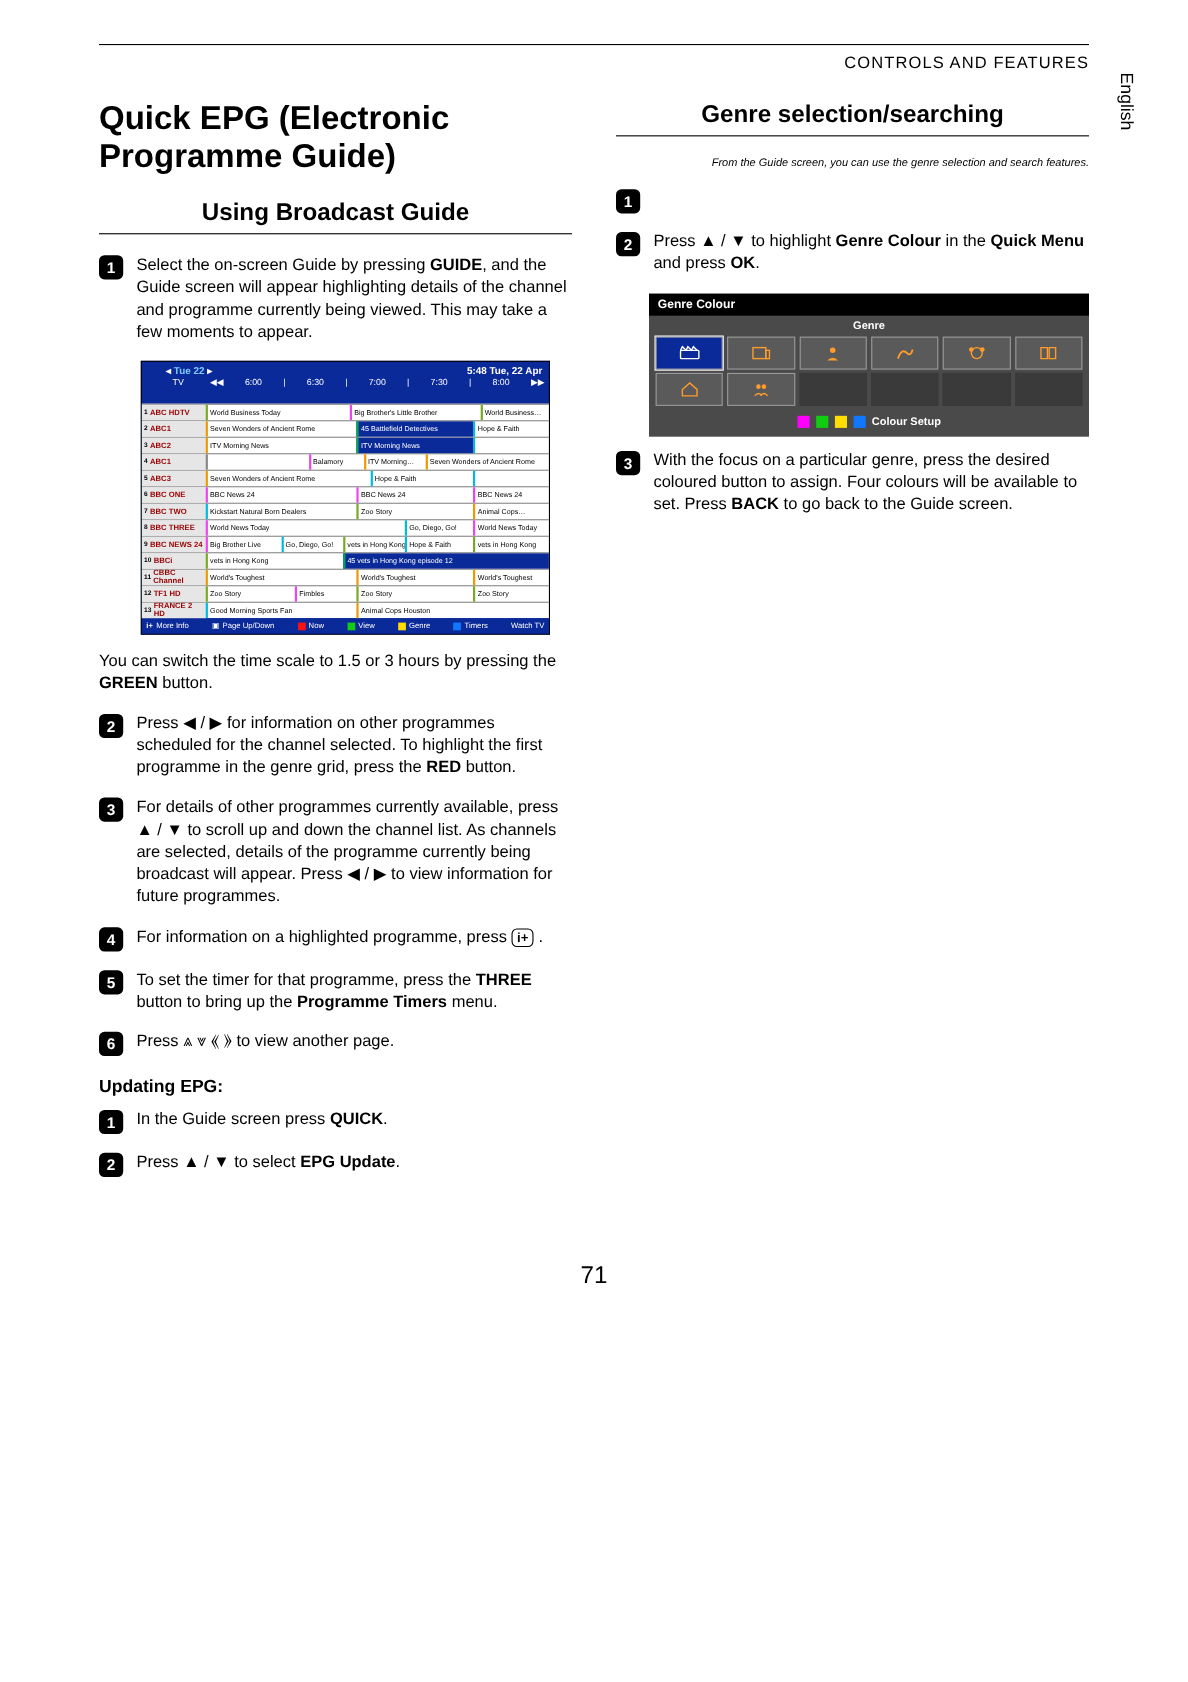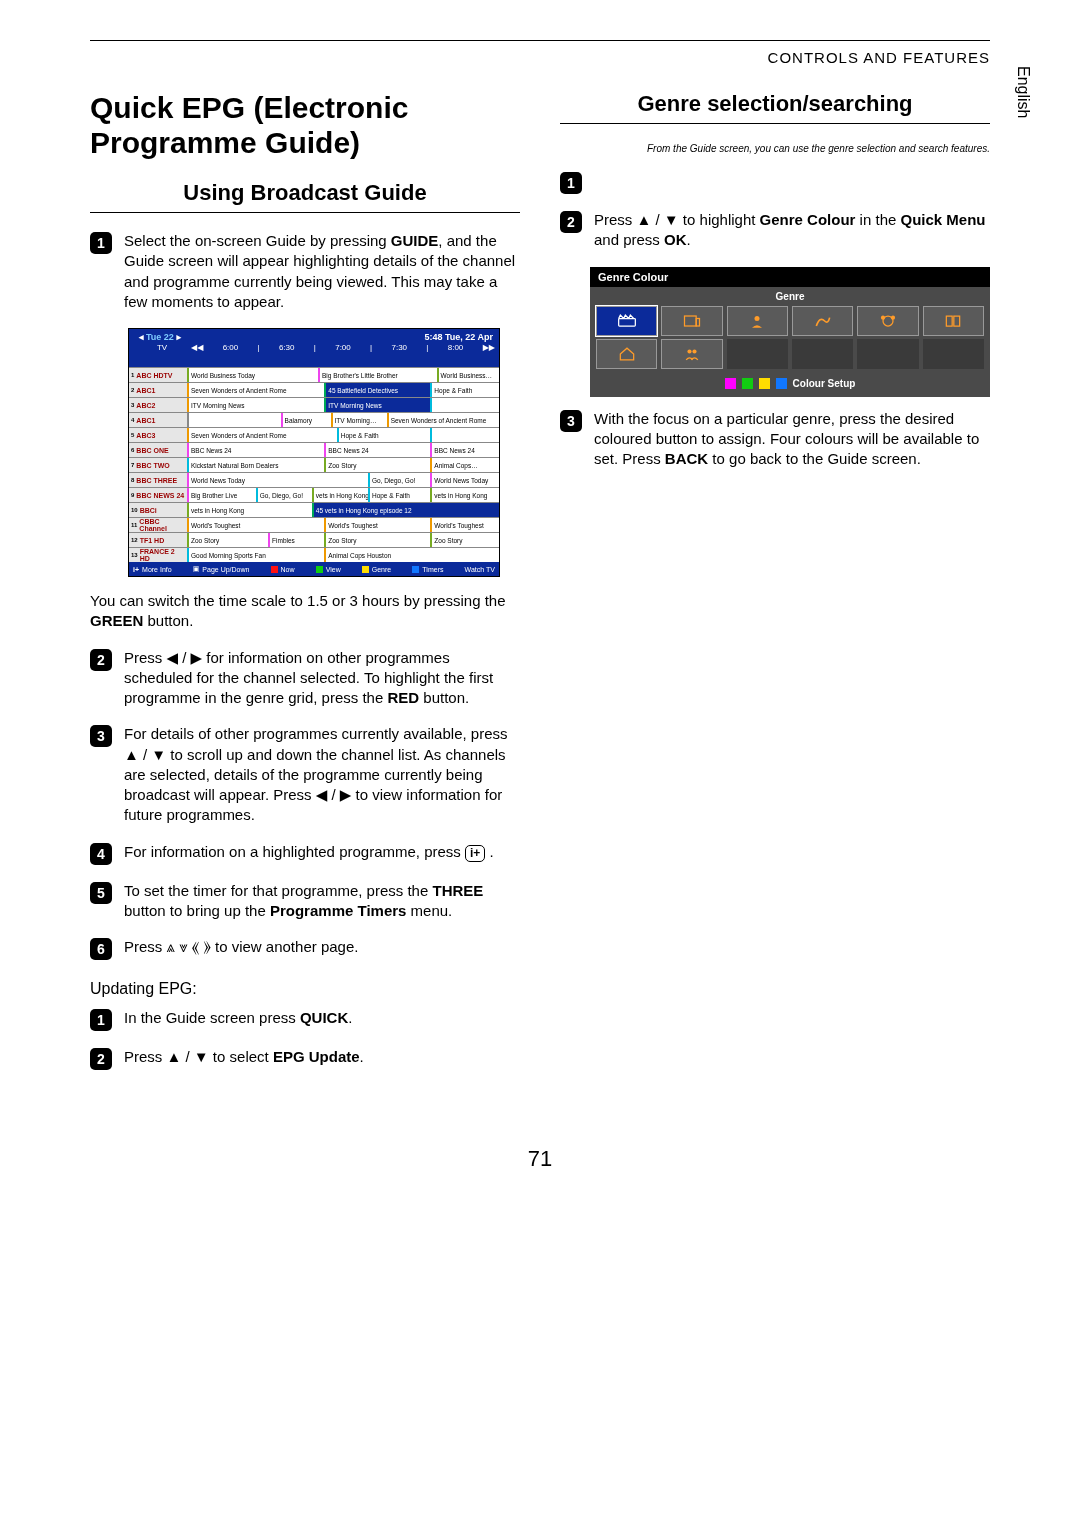--- a/index.html
+++ b/index.html
@@ -84,42 +84,42 @@
     text-align: center;
     line-height: 22px;
     margin-right: 12px;
     margin-top: 1px;
   }
   .step-body {
     flex: 1;
   }
   .step-body b { font-weight: bold; }
   .subhead {
-    font-weight: normal;
+    font-weight: bold;
     font-size: 16px;
     margin: 20px 0 6px 0;
   }
   .after-img {
     font-size: 15px;
     line-height: 1.35;
     margin: 14px 0 16px 0;
   }
   
   .epg {
     margin: 10px 0 4px 38px;
     width: 370px;
     font-size: 8px;
     border: 1px solid #000;
     background: #0b2a9a;
     color: #fff;
   }
   .epg-top {
     display: flex;
     justify-content: space-between;
-    padding: 3px 6px 1px 10px;
+    padding: 3px 6px 1px 22px;
     font-weight: bold;
     font-size: 9px;
   }
   .epg-top .date-left { color: #7ecbff; }
   .epg-timebar {
     display: flex;
     padding: 0 4px 15px 4px;
     font-size: 8px;
   }
   .epg-timebar .tv { width: 58px; text-align: center; }

